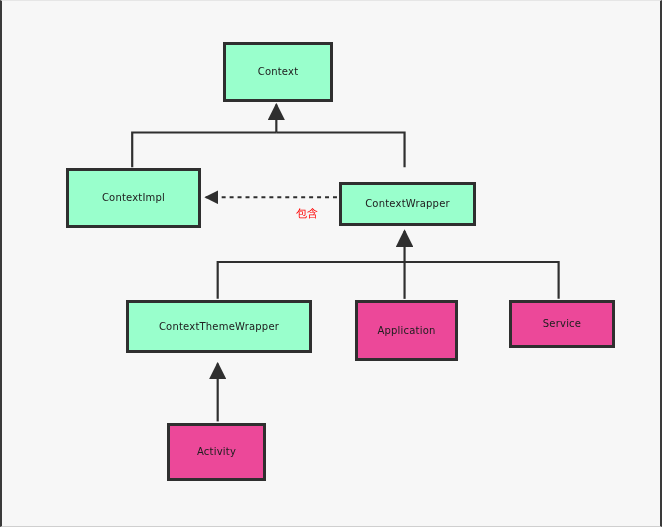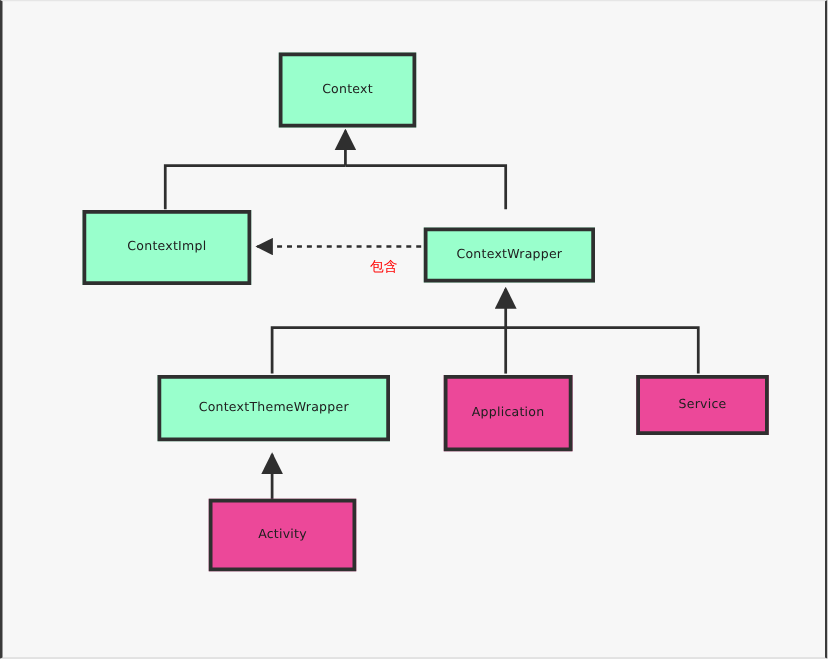--- a/index.html
+++ b/index.html
@@ -116,19 +116,19 @@
   </div>
 
   <div class="node pink" style="left:353px; top:299px; width:103px; height:61px;">
     <span>Application</span>
   </div>
 
   <div class="node pink" style="left:507px; top:299px; width:106px; height:48px;">
     <span>Service</span>
   </div>
 
-  <div class="node pink" style="left:165px; top:398px; width:118px; height:58px;">
+  <div class="node pink" style="left:165px; top:422px; width:99px; height:58px;">
     <span>Activity</span>
   </div>
 
   <div class="edge-label" style="left:252px; top:205px;">包含</div>
 
 </div>
 
 </body></html>

